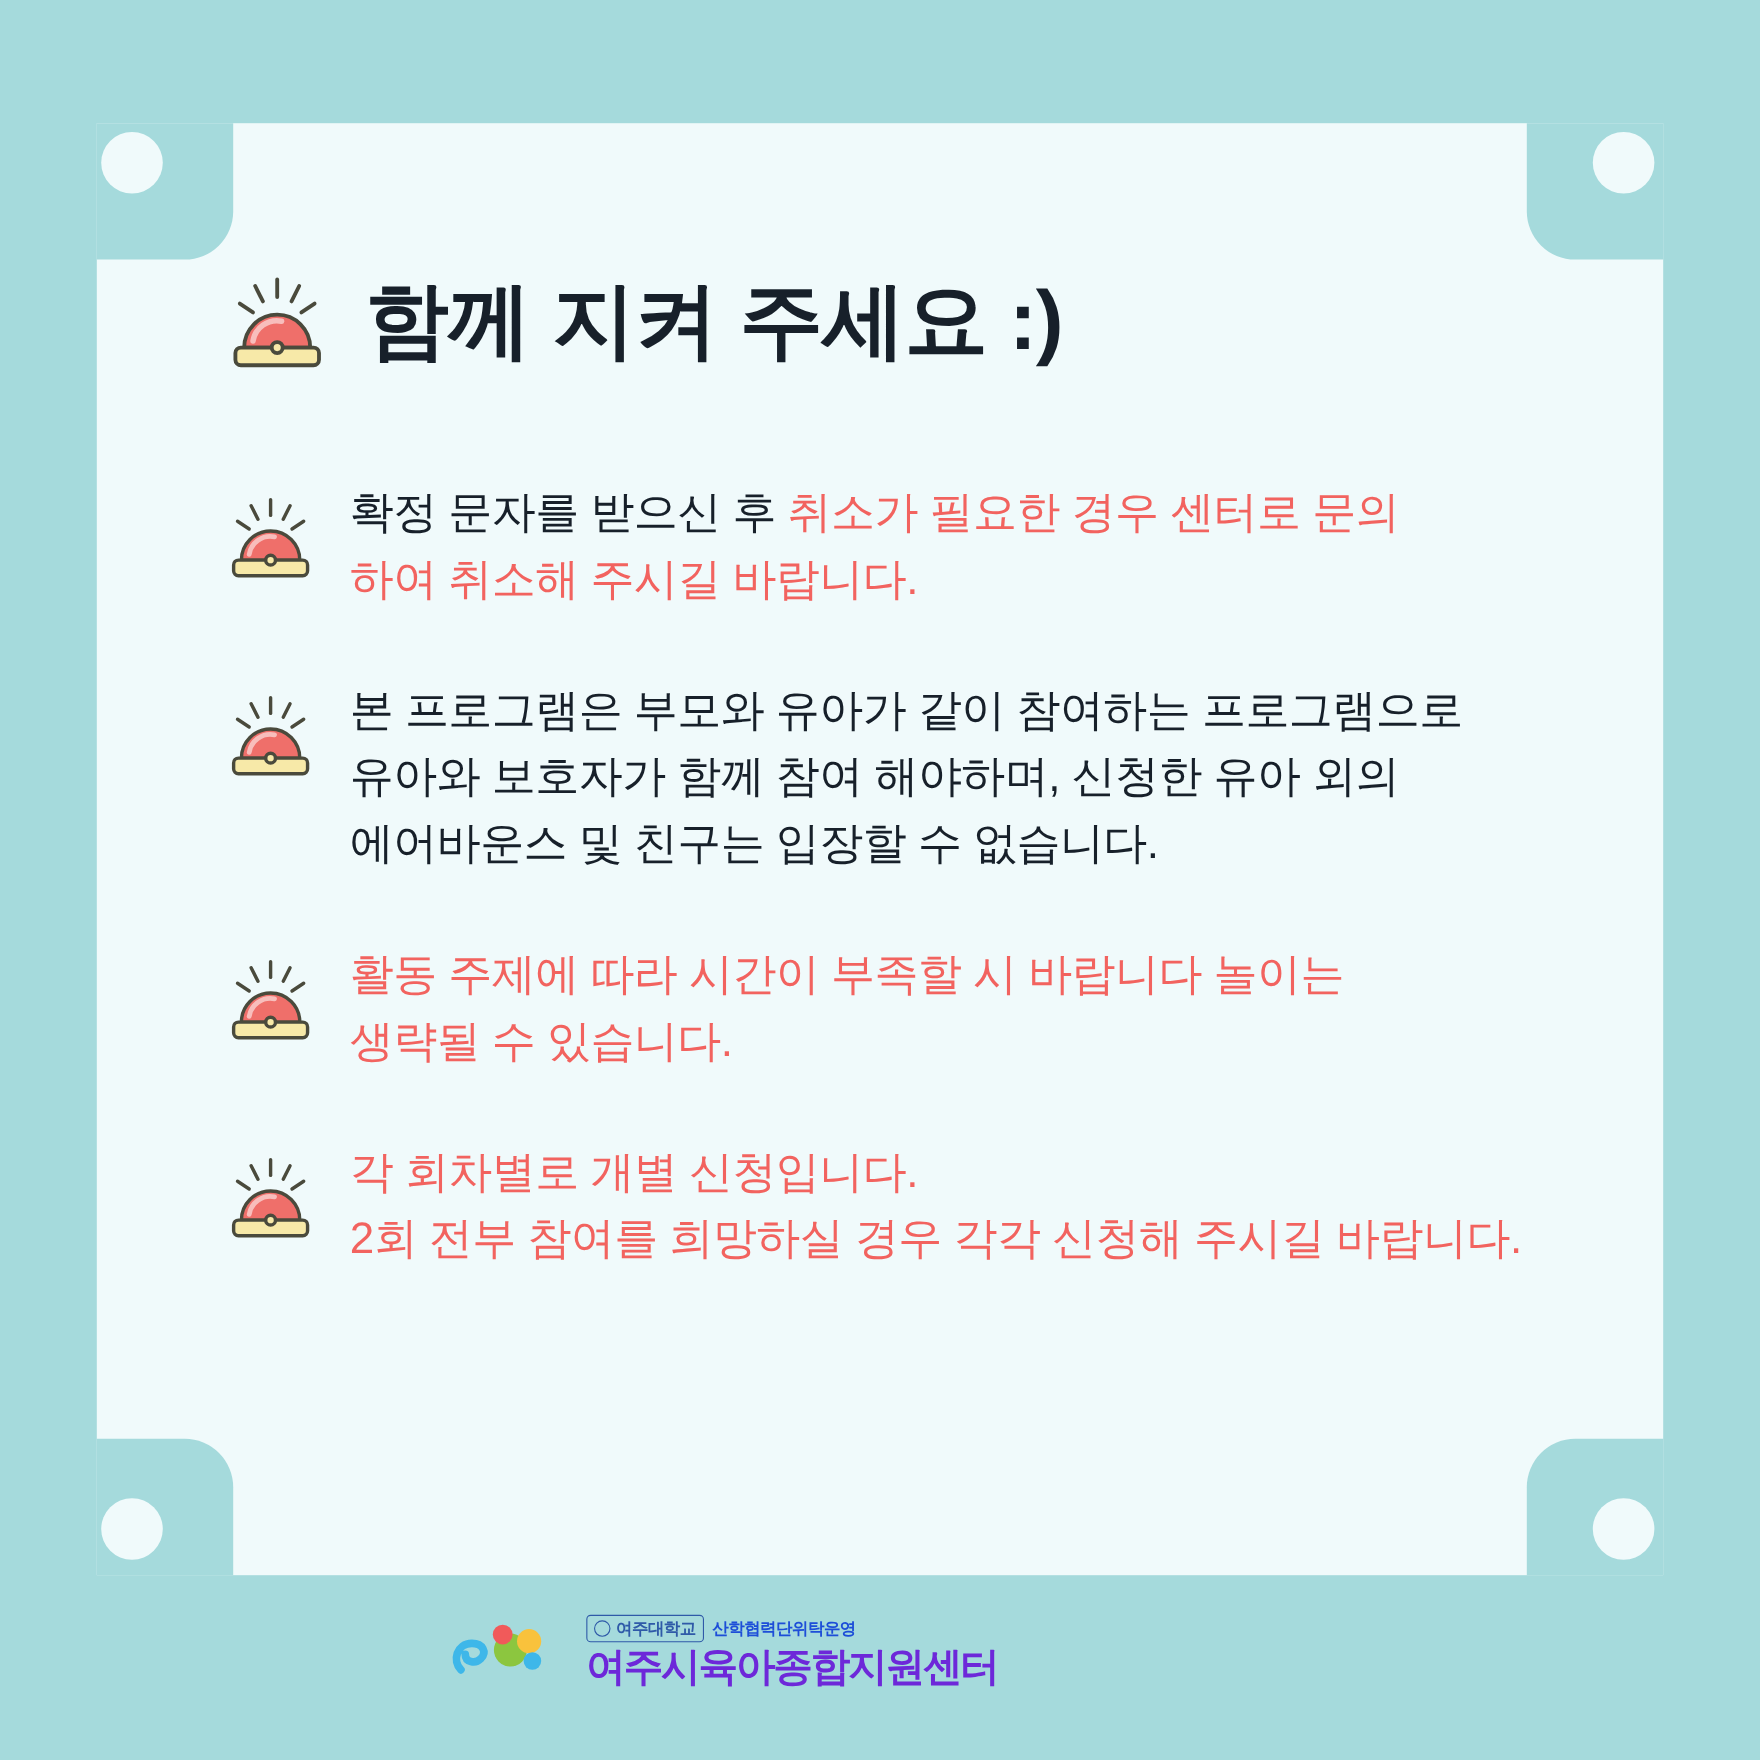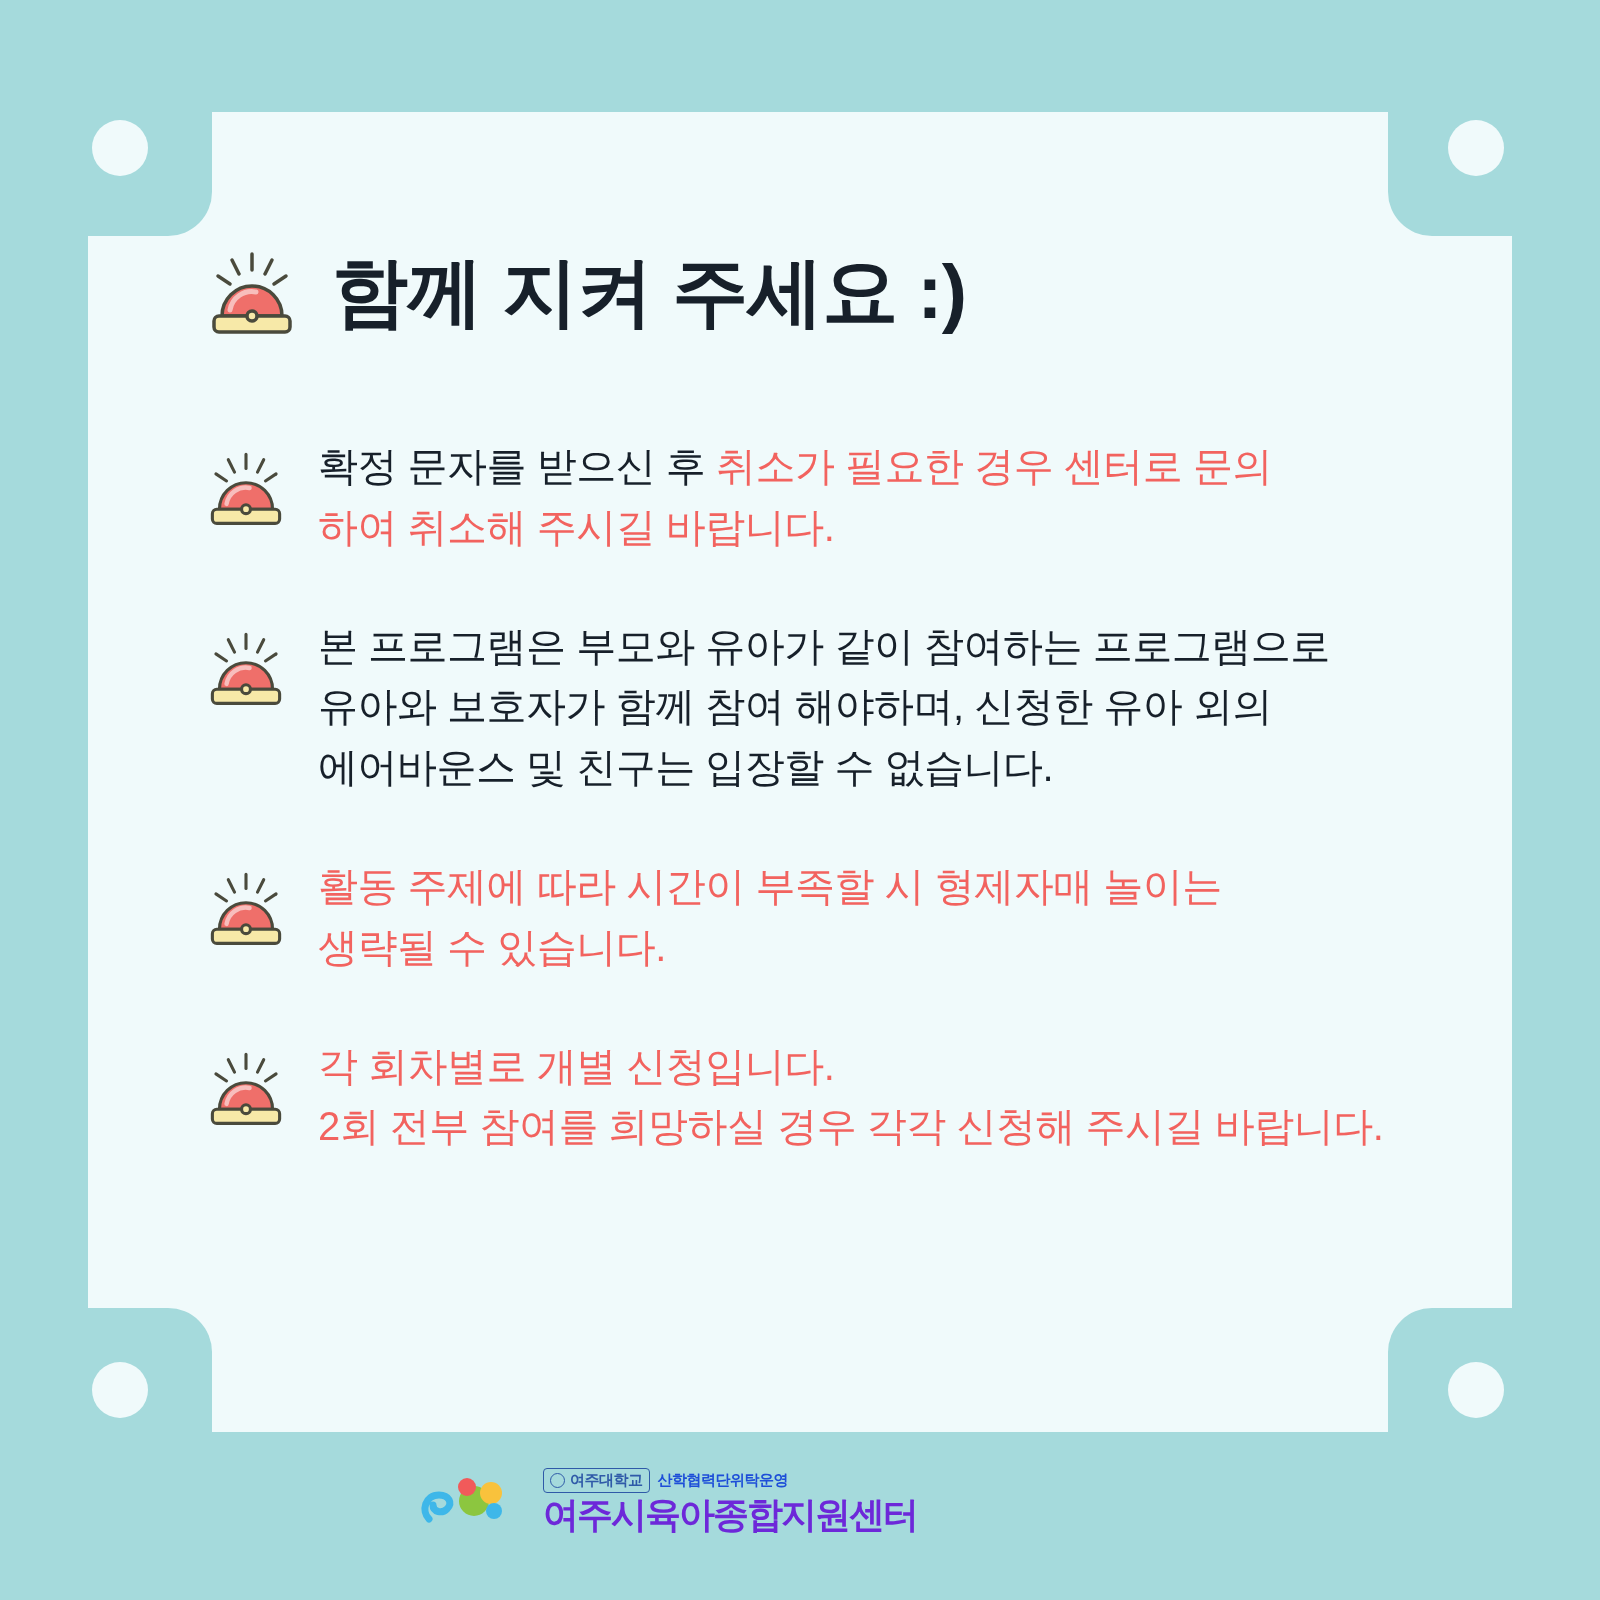--- a/index.html
+++ b/index.html
@@ -105,21 +105,20 @@
 
   
   .footer {
     position: absolute;
     left: 0;
     top: 1468px;
     width: 1316px;
     display: flex;
     justify-content: center;
     align-items: center;
-    margin-left: 10px;
   }
   .logo-group {
     display: flex;
     align-items: flex-end;
     gap: 14px;
   }
   .logo-mark { display: block; }
   .logo-texts {
     display: flex;
     flex-direction: column;
@@ -260,21 +259,21 @@
             <line x1="18" y1="36" x2="30" y2="44"></line>
             <line x1="86" y1="36" x2="74" y2="44"></line>
           </g>
           <path d="M22 76 A30 30 0 0 1 82 76 Z" fill="#ef6f6a" stroke="#4a4a3c" stroke-width="3.5" stroke-linejoin="round"></path>
           <path d="M30 70 A22 22 0 0 1 56 52" fill="none" stroke="#ffffff" stroke-width="5" stroke-linecap="round" opacity="0.55"></path>
           <rect x="14" y="76" width="76" height="16" rx="5" fill="#f7e9a8" stroke="#4a4a3c" stroke-width="3.5"></rect>
           <circle cx="52" cy="76" r="5" fill="#f7e9a8" stroke="#4a4a3c" stroke-width="3.5"></circle>
         </svg>
       </span>
       <div class="lines">
-        <div class="red">활동 주제에 따라 시간이 부족할 시 형제자매 놀이는</div>
+        <div class="red">활동 주제에 따라 시간이 부족할 시 바랍니다 놀이는</div>
         <div class="red">생략될 수 있습니다.</div>
       </div>
     </div>
 
     <div class="item">
       <span class="icon-wrap">
         <svg class="siren" width="92" height="92" viewBox="0 0 104 104" aria-hidden="true">
           <g stroke="#4a4a3c" stroke-width="3.5" stroke-linecap="round" fill="none">
             <line x1="52" y1="14" x2="52" y2="30"></line>
             <line x1="32" y1="20" x2="39" y2="34"></line>

